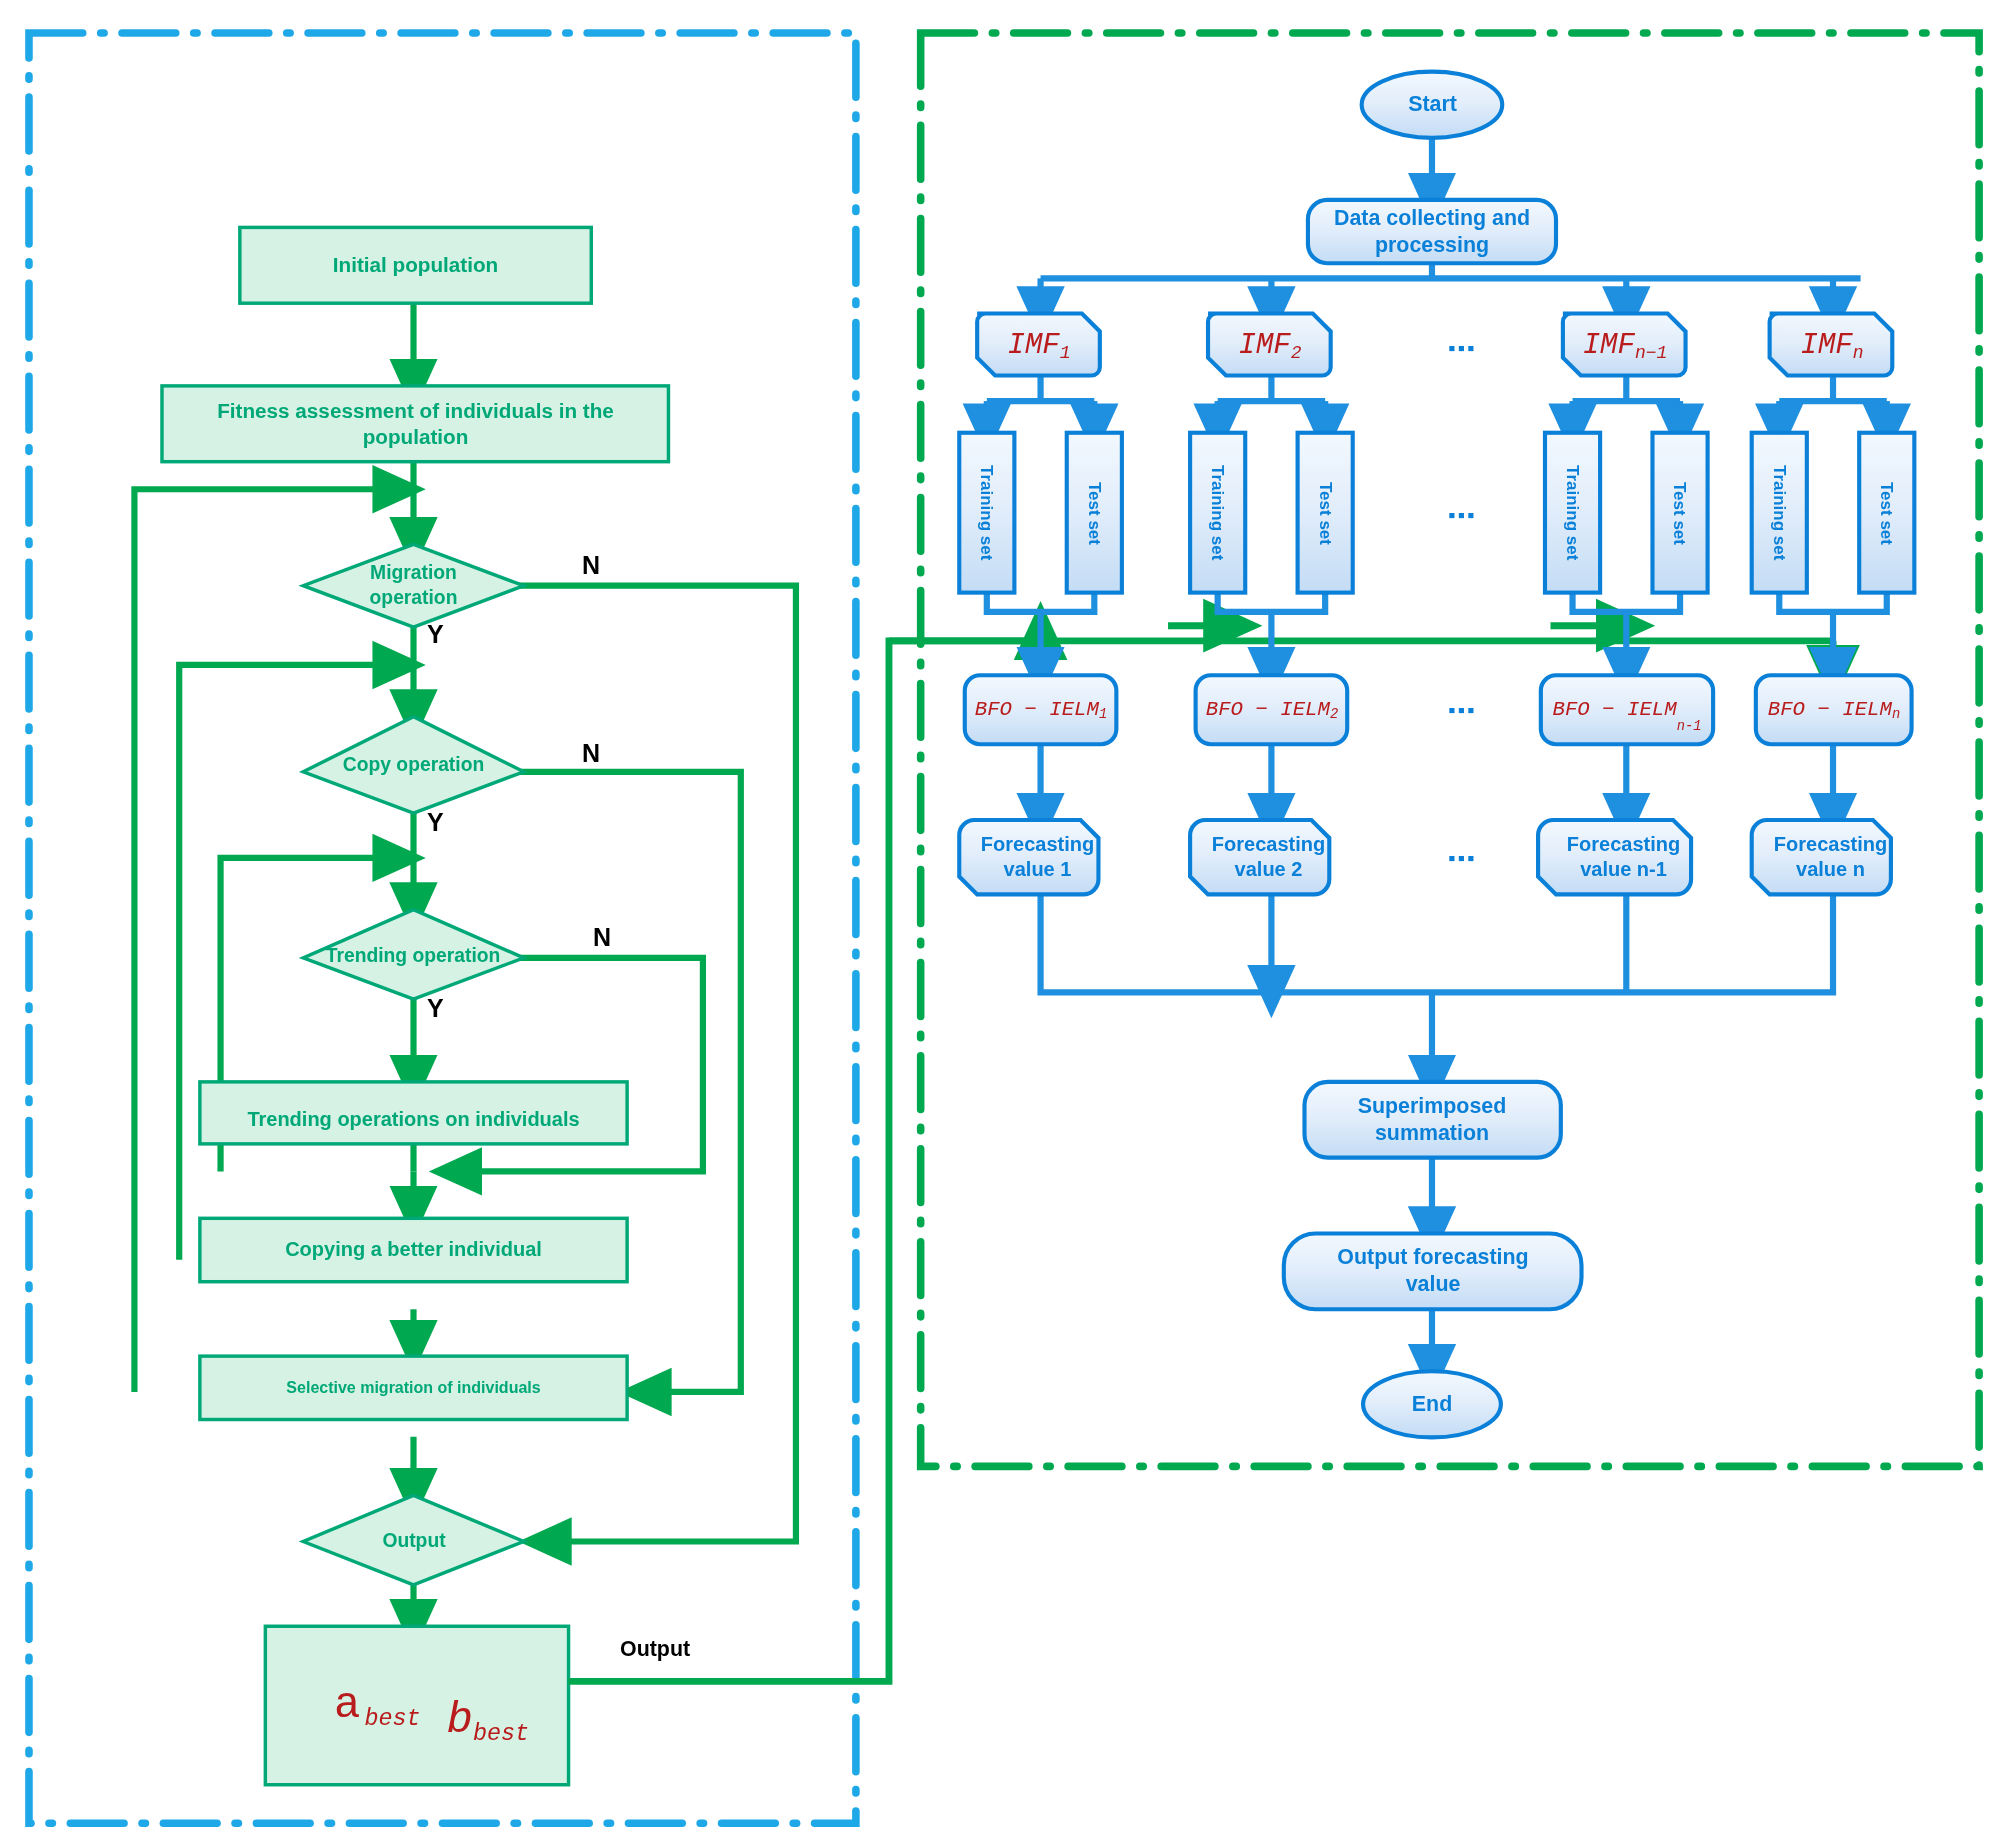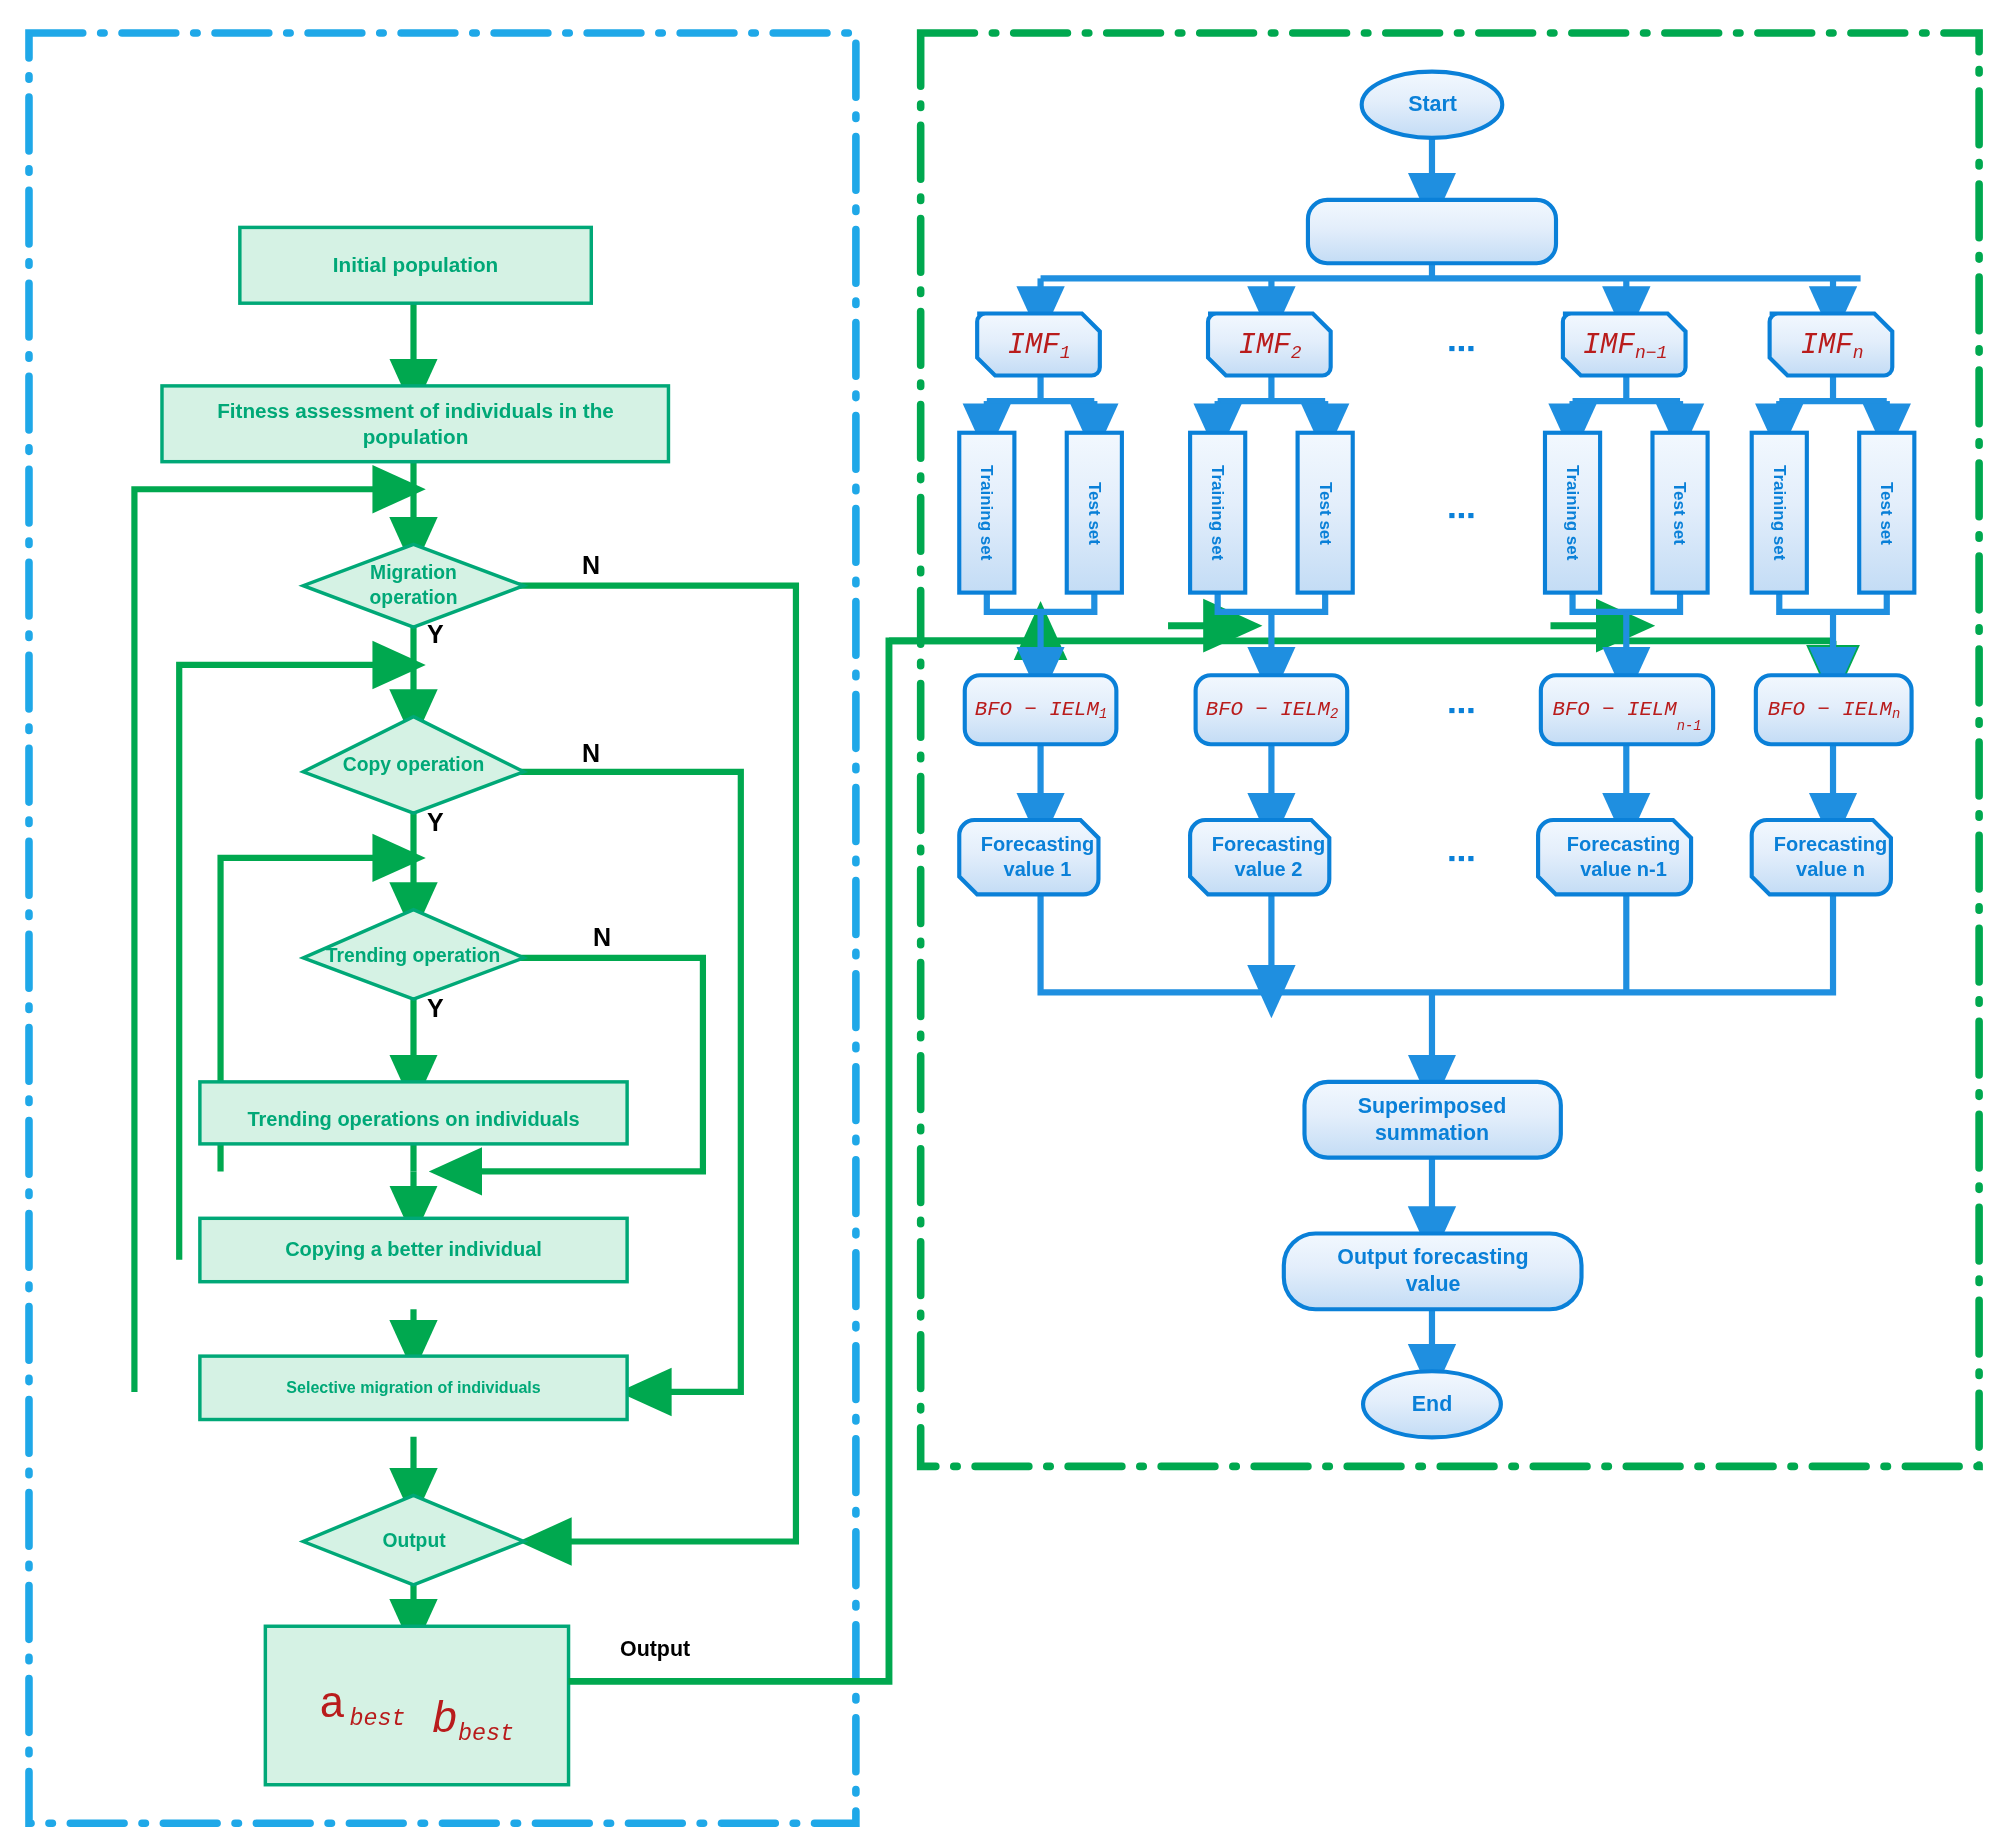--- a/index.html
+++ b/index.html
@@ -199,35 +199,37 @@
 <div class="lbl nodetext gtext" style="left:296px;top:939px;width:234px;height:34px;font-size:19.3px;">Trending operation</div>
 
 <div class="lbl nodetext gtext" style="left:200px;top:1082px;width:427px;height:74px;font-size:20px;">Trending operations on individuals</div>
 
 <div class="lbl nodetext gtext" style="left:200px;top:1218px;width:427px;height:63px;font-size:20px;">Copying a better individual</div>
 
 <div class="lbl nodetext gtext" style="left:200px;top:1356px;width:427px;height:63px;font-size:16px;">Selective migration of individuals</div>
 
 <div class="lbl nodetext gtext" style="left:345px;top:1524px;width:138px;height:34px;font-size:19.3px;">Output</div>
 
-<div class="lbl" style="left:265px;top:1626px;width:303px;height:158px;display:flex;align-items:center;justify-content:center;gap:30px;">
+<div class="lbl" style="left:265px;top:1626px;width:303px;height:158px;display:flex;align-items:center;justify-content:center;gap:30px;padding-left:15px;">
   <span class="mathitalic" style="font-size:44px;font-style:normal;"><span>a</span><span class="mathitalic" style="font-size:23.4px;position:relative;top:8.3px;left:4.1px;">best</span></span>
   <span class="mathitalic" style="font-size:44px;margin-top:29px;"><span>b</span><span class="mathitalic" style="font-size:23.4px;position:relative;top:8.3px;">best</span></span>
 </div>
 
 <div class="lbl ktext" style="left:582px;top:551px;font-size:25px;">N</div>
 <div class="lbl ktext" style="left:427px;top:620px;font-size:25px;">Y</div>
 <div class="lbl ktext" style="left:582px;top:739px;font-size:25px;">N</div>
 <div class="lbl ktext" style="left:427px;top:808px;font-size:25px;">Y</div>
 <div class="lbl ktext" style="left:593px;top:923px;font-size:25px;">N</div>
 <div class="lbl ktext" style="left:427px;top:994px;font-size:25px;">Y</div>
 <div class="lbl ktext" style="left:620px;top:1637px;font-size:21.4px;">Output</div>
 
 <div class="lbl nodetext btext" style="left:1362px;top:88px;width:141px;height:33px;font-size:21.4px;">Start</div>
 
+<div class="lbl nodetext btext" style="left:1308px;top:200px;width:248px;height:63px;font-size:21.4px;white-space:pre-line;">Data collecting and
+processing</div>
 
 <div class="lbl nodetext" style="left:977px;top:324px;width:124px;height:45px;font-size:29px;">
   <span class="mathitalic" style="font-size:29px;">IMF</span>
       <span class="mathitalic" style="font-size:18px;position:relative;top:6.9px;">1</span>
 </div>
 <div class="lbl nodetext" style="left:1208px;top:324px;width:124px;height:45px;font-size:29px;">
   <span class="mathitalic" style="font-size:29px;">IMF</span>
       <span class="mathitalic" style="font-size:18px;position:relative;top:6.9px;">2</span>
 </div>
 <div class="lbl nodetext" style="left:1560px;top:324px;width:130px;height:45px;font-size:29px;">

